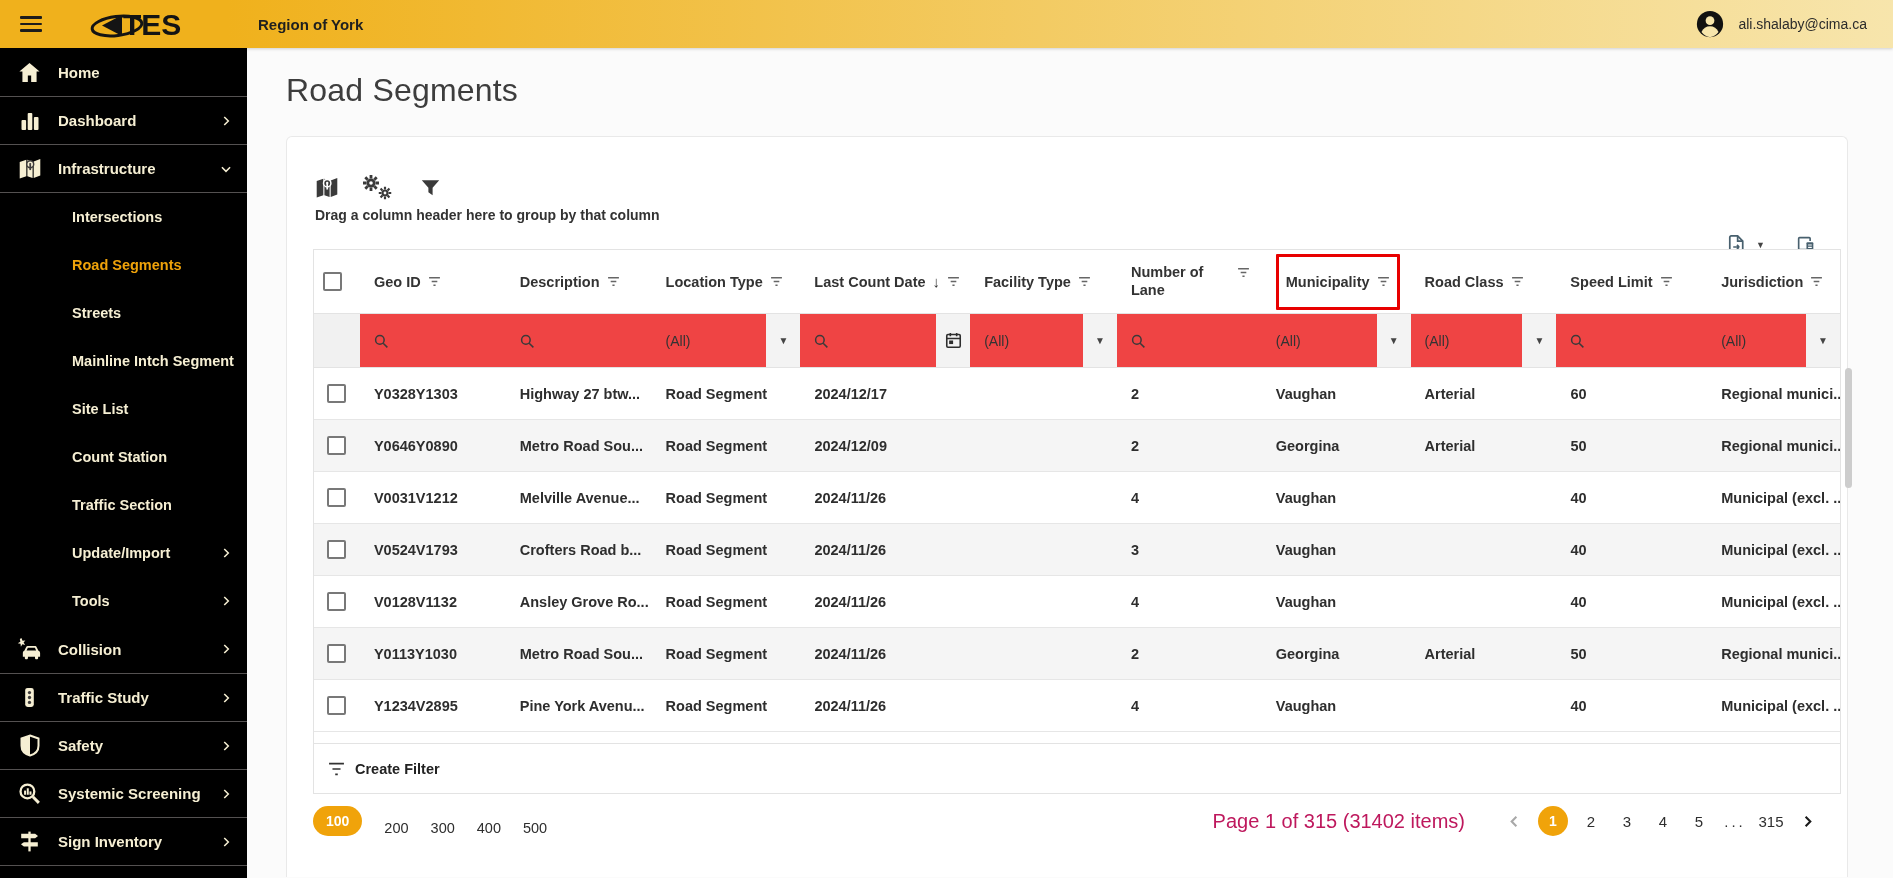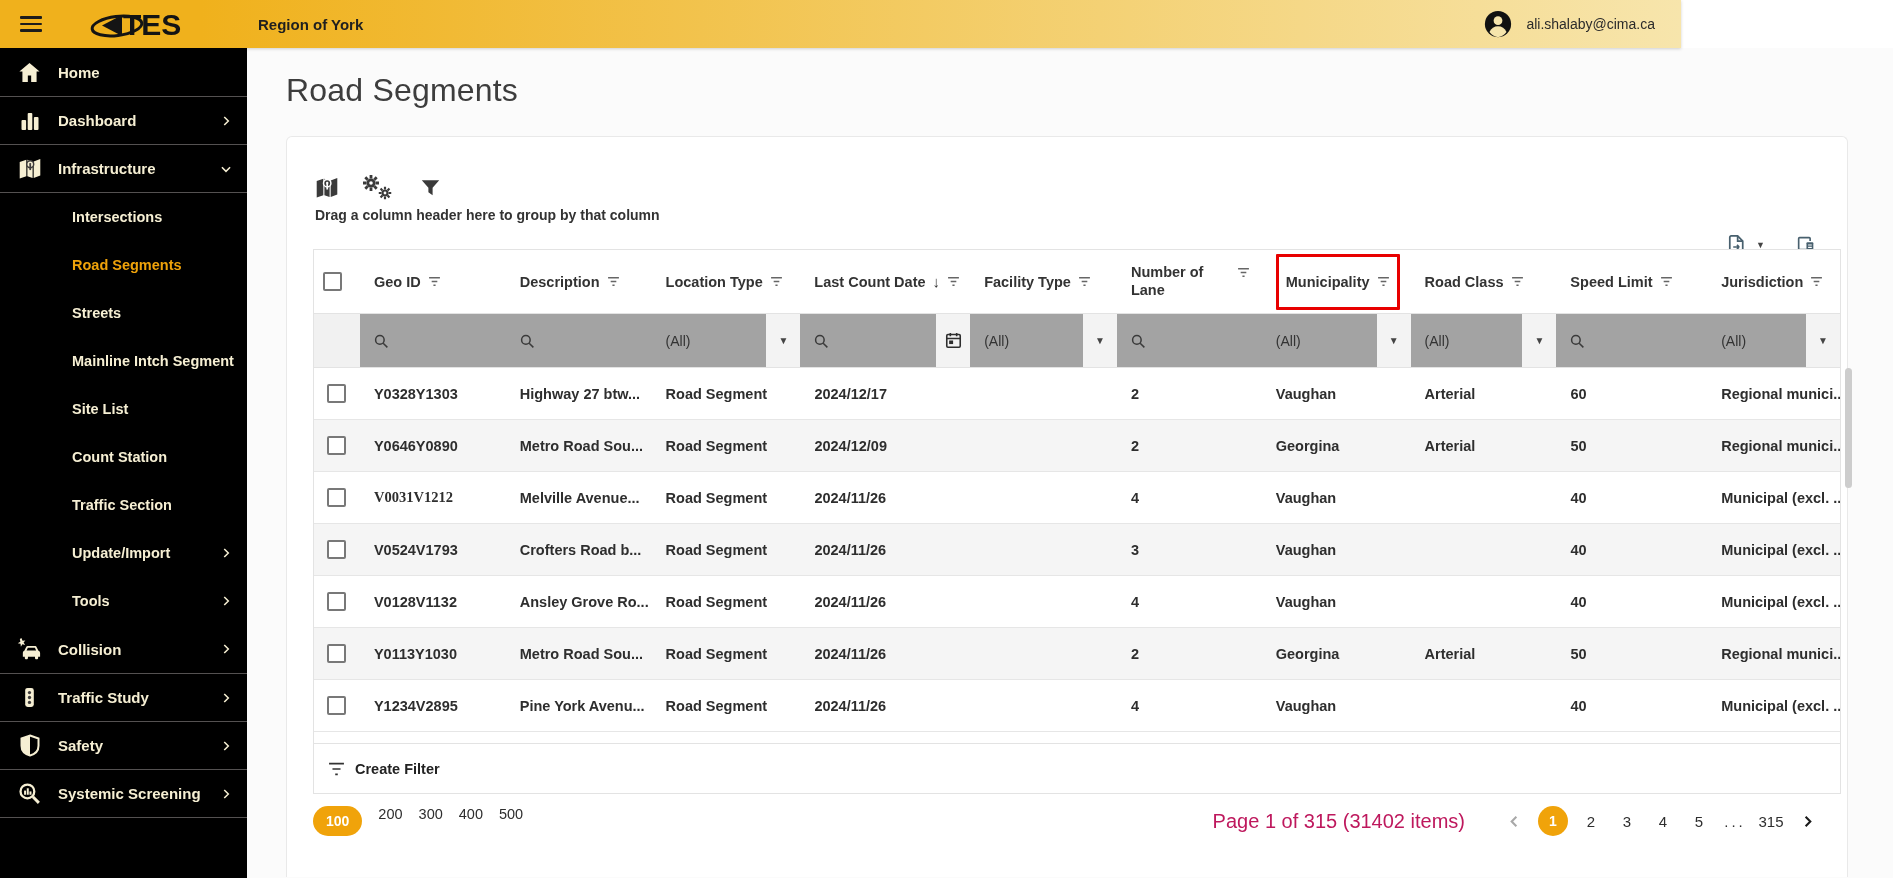--- a/index.html
+++ b/index.html
@@ -1,20 +1,20 @@
 <!DOCTYPE html>
 <html style="--accent: #F0A30A; --highlight: #E80000;"><head>
 <meta charset="utf-8">
 <style>
   * { margin:0; padding:0; box-sizing:border-box; }
   html,body { width:1893px; height:878px; overflow:hidden; font-family:"Liberation Sans",sans-serif; background:#fff; }
   body { position:relative; }
 
   
-  .topbar { position:absolute; left:0; top:0; width:1681px; height:48px;
+  .topbar { position:absolute; left:0; top:0; width:1893px; height:48px;
     background:linear-gradient(90deg,#F0B11C 0%,#F0B11C 12%,#F3CB63 55%,#F7E5AC 100%);
     display:flex; align-items:center; box-shadow:0 1px 3px rgba(0,0,0,.18); z-index:5; }
   .hamburger { width:22px; height:16px; margin-left:20px; display:flex; flex-direction:column; justify-content:space-between; cursor:pointer; }
   .hamburger span { display:block; height:2.6px; background:#1c1c1c; border-radius:1px; }
   .logo { margin-left:48px; display:flex; align-items:center; }
   .tb-title { margin-left:64px; font-size:15px; font-weight:700; color:#1f1f1f; }
   .tb-right { margin-left:auto; display:flex; align-items:center; gap:13px; margin-right:26px; }
   .tb-right .email { font-size:14px; color:#2b2b2b; }
 
   
@@ -47,21 +47,21 @@
   .g-head { display:flex; height:64px; border-bottom:1px solid #E3E3E3; background:#fff; }
   .hcell { position:relative; display:flex; align-items:center; padding:0 8px 0 14px; gap:7px; cursor:pointer; }
   .h-label { font-size:14.5px; font-weight:600; color:#333; line-height:18px; }
   .sort-arrow { font-size:15px; color:#333; }
   .flt { display:flex; color:#666; }
   .hcell.nol { align-items:flex-start; padding-top:13px; }
   .hcell.nol .h-label { width:86px; }
   .hcell.nol .flt { position:absolute; right:12px; top:17px; }
   .redbox { display:inline-flex; align-items:center; gap:7px; border:3px solid var(--highlight,#E80000); padding:16px 7px; border-radius:1px; }
 
-  .g-filter { display:flex; height:54px; border-bottom:1px solid #E3E3E3; background:#a3a3a3; }
+  .g-filter { display:flex; height:54px; border-bottom:1px solid #E3E3E3; background:#ef4444; }
   .fcell { position:relative; display:flex; align-items:center; height:100%; }
   .fcell.fnone { background:#F1F1F1; }
   .fcell .mag { margin-left:12px; display:flex; color:#3a3a3a; }
   .fcell .fval { margin-left:14px; font-size:14px; color:#333; }
   .sidebtn { position:absolute; right:0; top:0; width:34px; height:100%; background:#F3F3F3; display:flex; align-items:center; justify-content:center; cursor:pointer; }
   .sidebtn .dn { font-size:10px; color:#444; }
   .sidebtn.cal { color:#2e2e2e; }
 
   .grow { display:flex; height:52px; border-bottom:1px solid #E6E6E6; background:#fff; cursor:pointer; }
   .grow.alt { background:#F5F5F5; }
@@ -69,21 +69,21 @@
   .cbwrap { justify-content:center; padding-left:0; }
   .cb { width:19px; height:19px; border:2px solid #787878; border-radius:2px; background:#fff; cursor:pointer; }
   .g-strip { height:12px; background:#fff; border-bottom:1px solid #E3E3E3; }
   .g-createfilter { height:50px; display:flex; align-items:center; gap:10px; padding-left:14px; background:#fff; border-bottom:1px solid #E3E3E3; cursor:pointer; }
   .g-createfilter .cf-label { font-size:14.5px; font-weight:700; color:#222; }
   .vscroll { position:absolute; right:-12px; top:118px; width:7px; height:416px; }
   .vscroll .thumb { width:7px; height:120px; background:#CDCDCD; border-radius:4px; }
 
   
   .pagerbar { margin:12px 26px 0 26px; display:flex; align-items:center; }
-  .sizes { display:flex; align-items:flex-start; gap:16px; }
+  .sizes { display:flex; align-items:flex-end; gap:22px; }
   .size { font-size:14.5px; color:#2e2e2e; cursor:pointer; }
   .size.sel { background:var(--accent,#F0A30A); color:#fff; font-weight:700; border-radius:16px; padding:7px 13px; font-size:14px; }
   .pager-right { margin-left:auto; display:flex; align-items:center; }
   .page-info { font-size:20px; color:#be185d; margin-right:36px; }
   .pages { display:flex; align-items:center; gap:10px; }
   .pchev { display:flex; cursor:pointer; padding:0 6px; }
   .pnum { min-width:26px; text-align:center; font-size:15px; color:#2e2e2e; cursor:pointer; }
   .pnum.cur { width:30px; height:30px; min-width:30px; border-radius:50%; background:var(--accent,#F0A30A);
     color:#fff; font-weight:700; display:flex; align-items:center; justify-content:center; font-size:14px; }
   .pdots { font-size:15px; color:#2e2e2e; letter-spacing:3px; min-width:26px; text-align:center; }
@@ -243,20 +243,35 @@
         <span class="side-ico">
           <svg width="25" height="25" viewBox="0 0 24 24" fill="currentColor">
             <circle cx="10" cy="10" r="6.6" fill="none" stroke="currentColor" stroke-width="2.2"></circle>
             <path d="M15.2 15.2 21 21" stroke="currentColor" stroke-width="2.8"></path>
             <rect x="6.8" y="9.2" width="1.9" height="4"></rect>
             <rect x="9.4" y="7" width="1.9" height="6.2"></rect>
             <rect x="12" y="10" width="1.9" height="3.2"></rect>
           </svg>
         </span>
         <span class="side-label">Systemic Screening</span>
+        <span class="side-chev">
+          <svg width="14" height="14" viewBox="0 0 24 24" fill="none" stroke="currentColor" stroke-width="2.6">
+            <path d="M9 5l7 7-7 7"></path>
+          </svg>
+        </span>
+      </div>
+      <div class="side-top">
+        <span class="side-ico">
+          <svg width="25" height="25" viewBox="0 0 24 24" fill="currentColor">
+            <rect x="10.9" y="2.5" width="2.2" height="19"></rect>
+            <path d="M4 4.6h13.4l2.8 2.1-2.8 2.1H4z"></path>
+            <path d="M20 12.6H6.6l-2.8 2.1 2.8 2.1H20z"></path>
+          </svg>
+        </span>
+        <span class="side-label">Sign Inventory</span>
         <span class="side-chev">
           <svg width="14" height="14" viewBox="0 0 24 24" fill="none" stroke="currentColor" stroke-width="2.6">
             <path d="M9 5l7 7-7 7"></path>
           </svg>
         </span>
       </div>
       <div class="end-sep"></div>
     </div>
   </div>
 
@@ -511,21 +526,21 @@
             <div class="gcell" style="width: 145px;">2</div>
             <div class="gcell" style="width: 149px;">Georgina</div>
             <div class="gcell" style="width: 146px;">Arterial</div>
             <div class="gcell" style="width: 151px;">50</div>
             <div class="gcell" style="width: 133px;">Regional munici...</div>
           </div>
           <div class="grow">
             <div class="gcell cbwrap" style="width: 46px;">
               <div class="cb"></div>
             </div>
-            <div class="gcell" style="width: 146px; font-family: Liberation Serif, serif;">V0031V1212</div>
+            <div class="gcell" style="width: 146px;">V0031V1212</div>
             <div class="gcell" style="width: 146px;">Melville Avenue...</div>
             <div class="gcell" style="width: 149px;">Road Segment</div>
             <div class="gcell" style="width: 170px;">2024/11/26</div>
             <div class="gcell" style="width: 147px;"></div>
             <div class="gcell" style="width: 145px;">4</div>
             <div class="gcell" style="width: 149px;">Vaughan</div>
             <div class="gcell" style="width: 146px;"></div>
             <div class="gcell" style="width: 151px;">40</div>
             <div class="gcell" style="width: 133px;">Municipal (excl. ...</div>
           </div>

